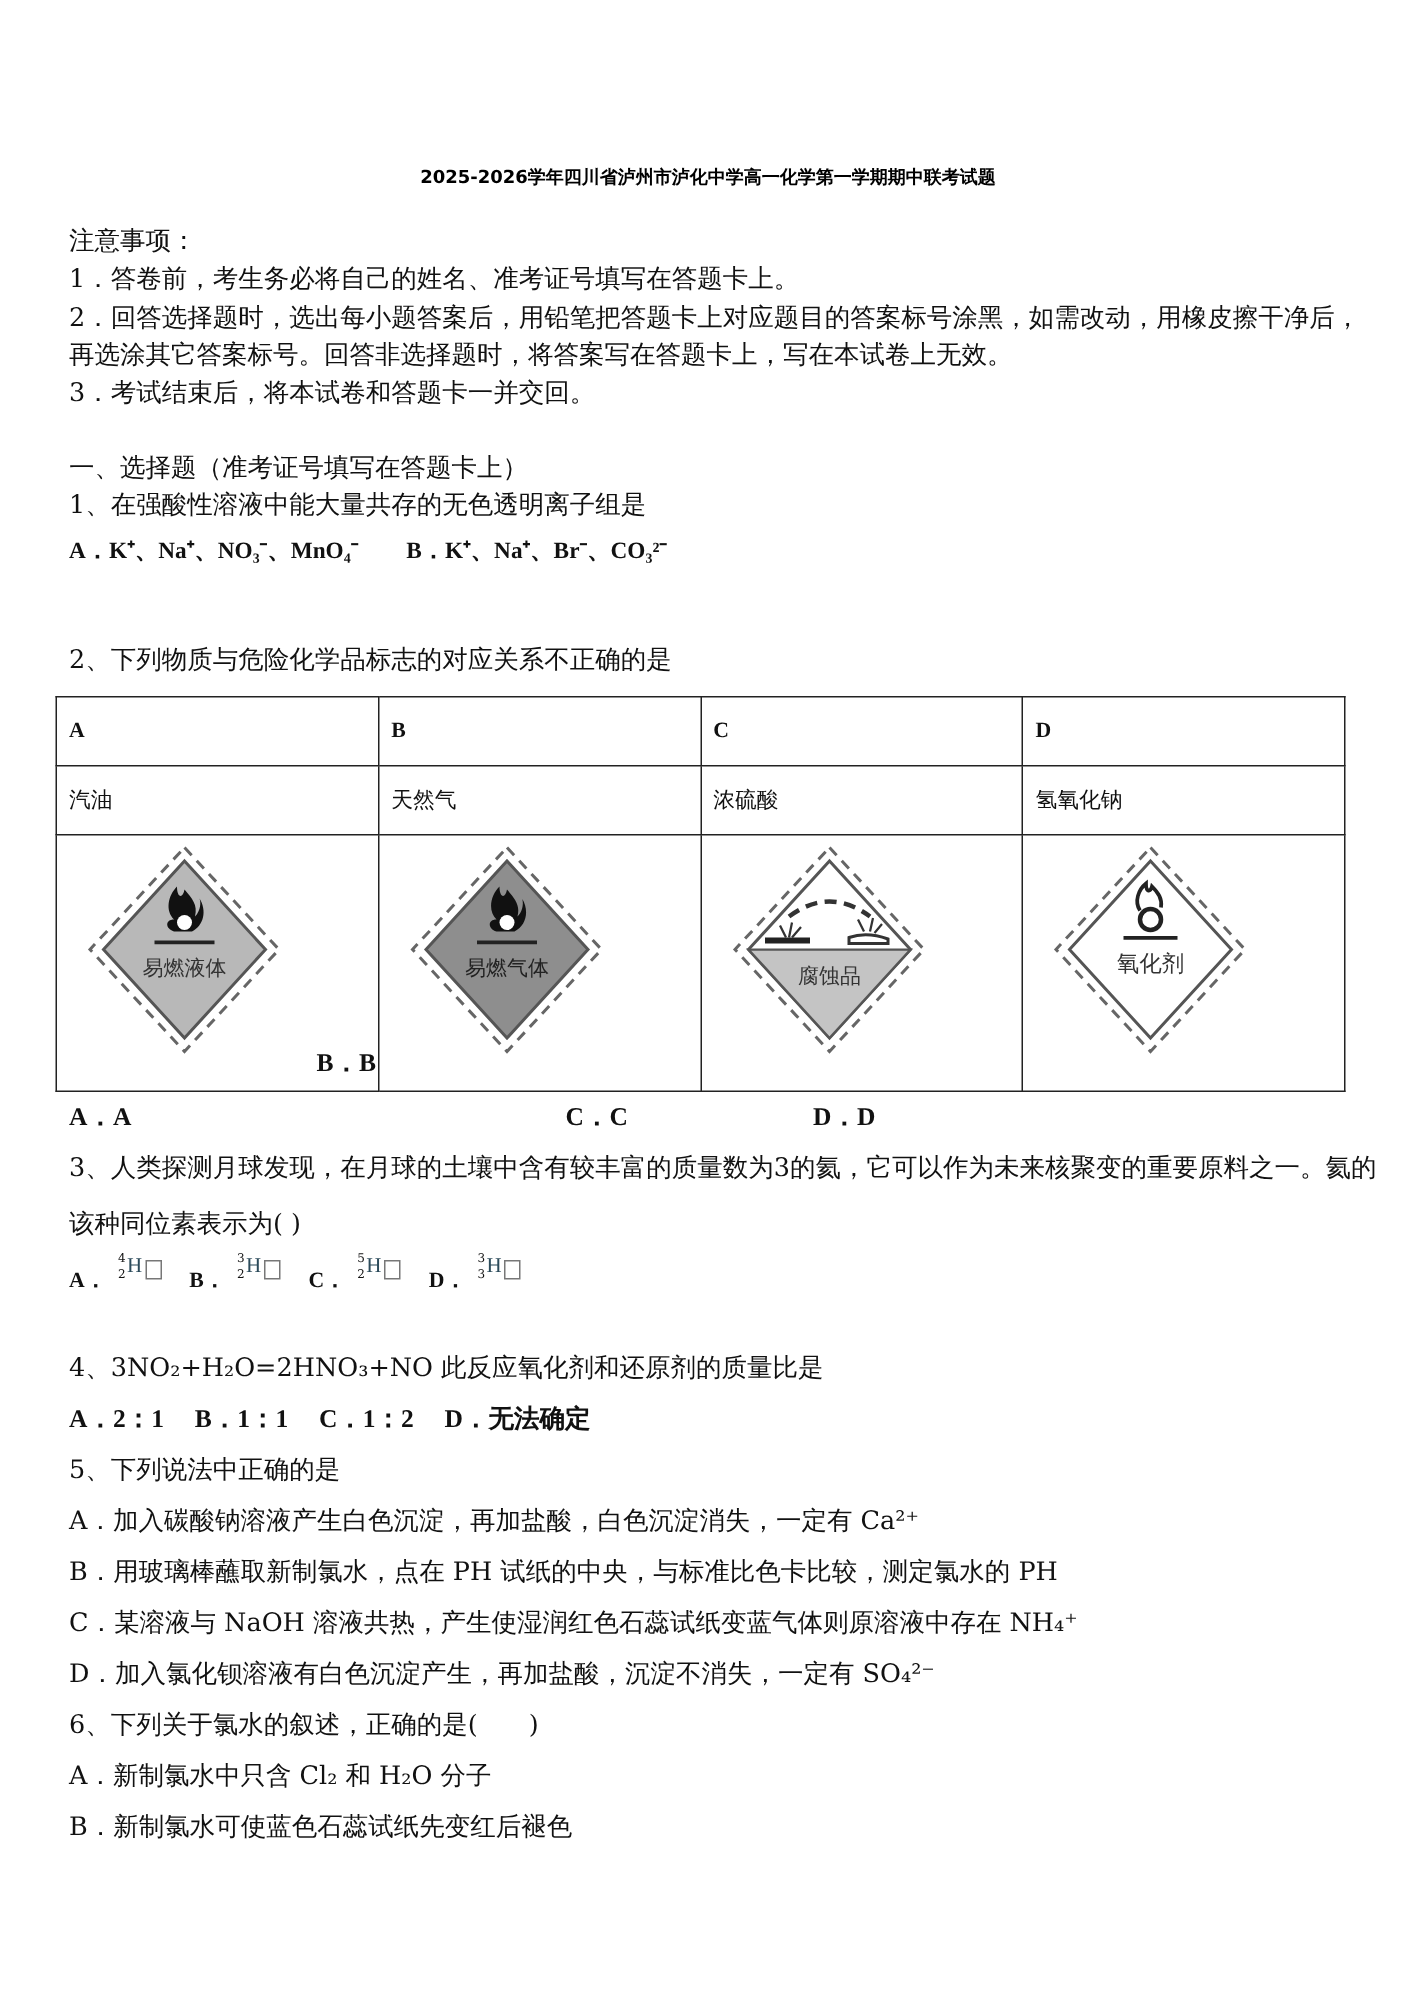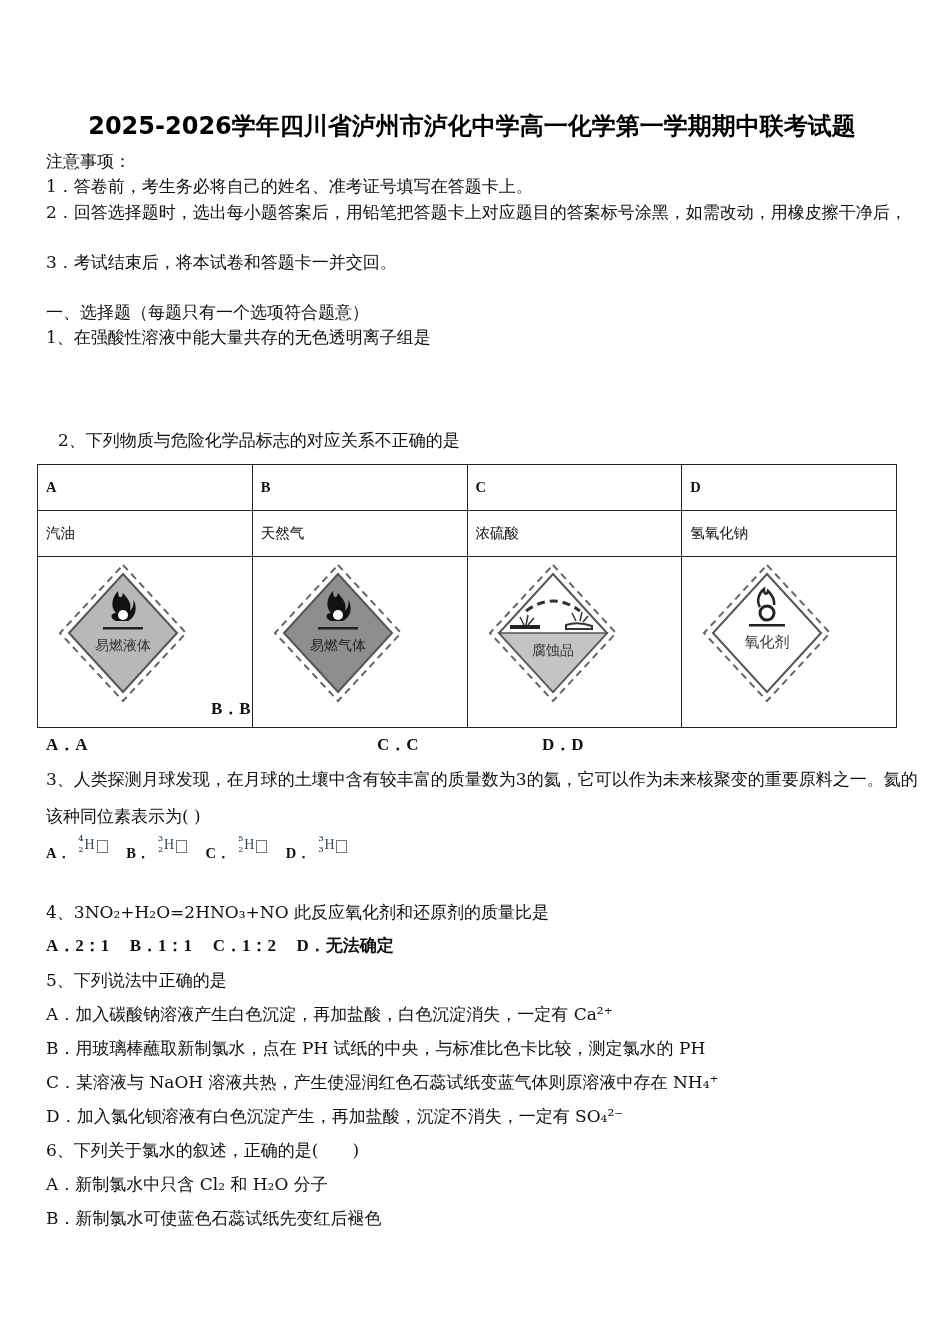--- a/index.html
+++ b/index.html
@@ -4,21 +4,21 @@
 <style>
   html, body { margin: 0; padding: 0; background: #ffffff; }
   body {
     width: 950px; height: 1344px; position: relative; overflow: hidden;
     font-family: "DejaVu Serif", "Liberation Serif", serif; color: #111;
   }
   .page { position: absolute; left: 0; top: 0; width: 950px; height: 1344px; }
   .title {
     position: absolute; left: 0; width: 944px; top: 110px; text-align: center;
     font-family: "DejaVu Sans", "Liberation Sans", sans-serif;
-    font-weight: bold; font-size: 24px; letter-spacing: 0px; color: #000;
+    font-weight: bold; font-size: 12px; letter-spacing: 0px; color: #000;
   }
   .line {
     position: absolute; left: 46px; font-size: 17px; line-height: 20px; white-space: nowrap;
   }
   .bold { font-weight: bold; font-family: "Liberation Serif", "DejaVu Serif", serif; }
   .opt { display: inline-block; }
   .ion { font-family: "Liberation Serif", serif; font-weight: bold; font-size: 15.5px; }
   .sep { display: inline-block; width: 24px; }
   table.hz {
     position: absolute; left: 37px; top: 464px; width: 860px;
@@ -44,27 +44,33 @@
 </head>
 <body>
 
 <div class="page">
 
   <div class="title">2025-2026学年四川省泸州市泸化中学高一化学第一学期期中联考试题</div>
 
   <div class="line" style="top:151px;">注意事项：</div>
   <div class="line" style="top:176px;">1．答卷前，考生务必将自己的姓名、准考证号填写在答题卡上。</div>
   <div class="line" style="top:202px;">2．回答选择题时，选出每小题答案后，用铅笔把答题卡上对应题目的答案标号涂黑，如需改动，用橡皮擦干净后，</div>
+  <div class="line" style="top:227px;">再选涂其它答案标号。回答非选择题时，将答案写在答题卡上，写在本试卷上无效。</div>
   <div class="line" style="top:252px;">3．考试结束后，将本试卷和答题卡一并交回。</div>
 
-  <div class="line" style="top:302px;">一、选择题（每题只有一个选项符合题意）</div>
+  <div class="line" style="top:302px;">一、选择题（准考证号填写在答题卡上）</div>
 
   <div class="line" style="top:327px;">1、在强酸性溶液中能大量共存的无色透明离子组是</div>
-
-  <div class="line" style="top:430px;margin-left:12px;">2、下列物质与危险化学品标志的对应关系不正确的是</div>
+  <div class="line ion" style="top:358px;">
+    <span class="opt">A．K⁺、Na⁺、NO₃⁻、MnO₄⁻</span>
+    <span class="sep"></span>
+    <span class="opt">B．K⁺、Na⁺、Br⁻、CO₃²⁻</span>
+  </div>
+
+  <div class="line" style="top:430px;">2、下列物质与危险化学品标志的对应关系不正确的是</div>
 
   <table class="hz">
     <colgroup>
         <col>
         <col>
         <col>
         <col>
       </colgroup>
     <tbody>
         <tr class="r1">

